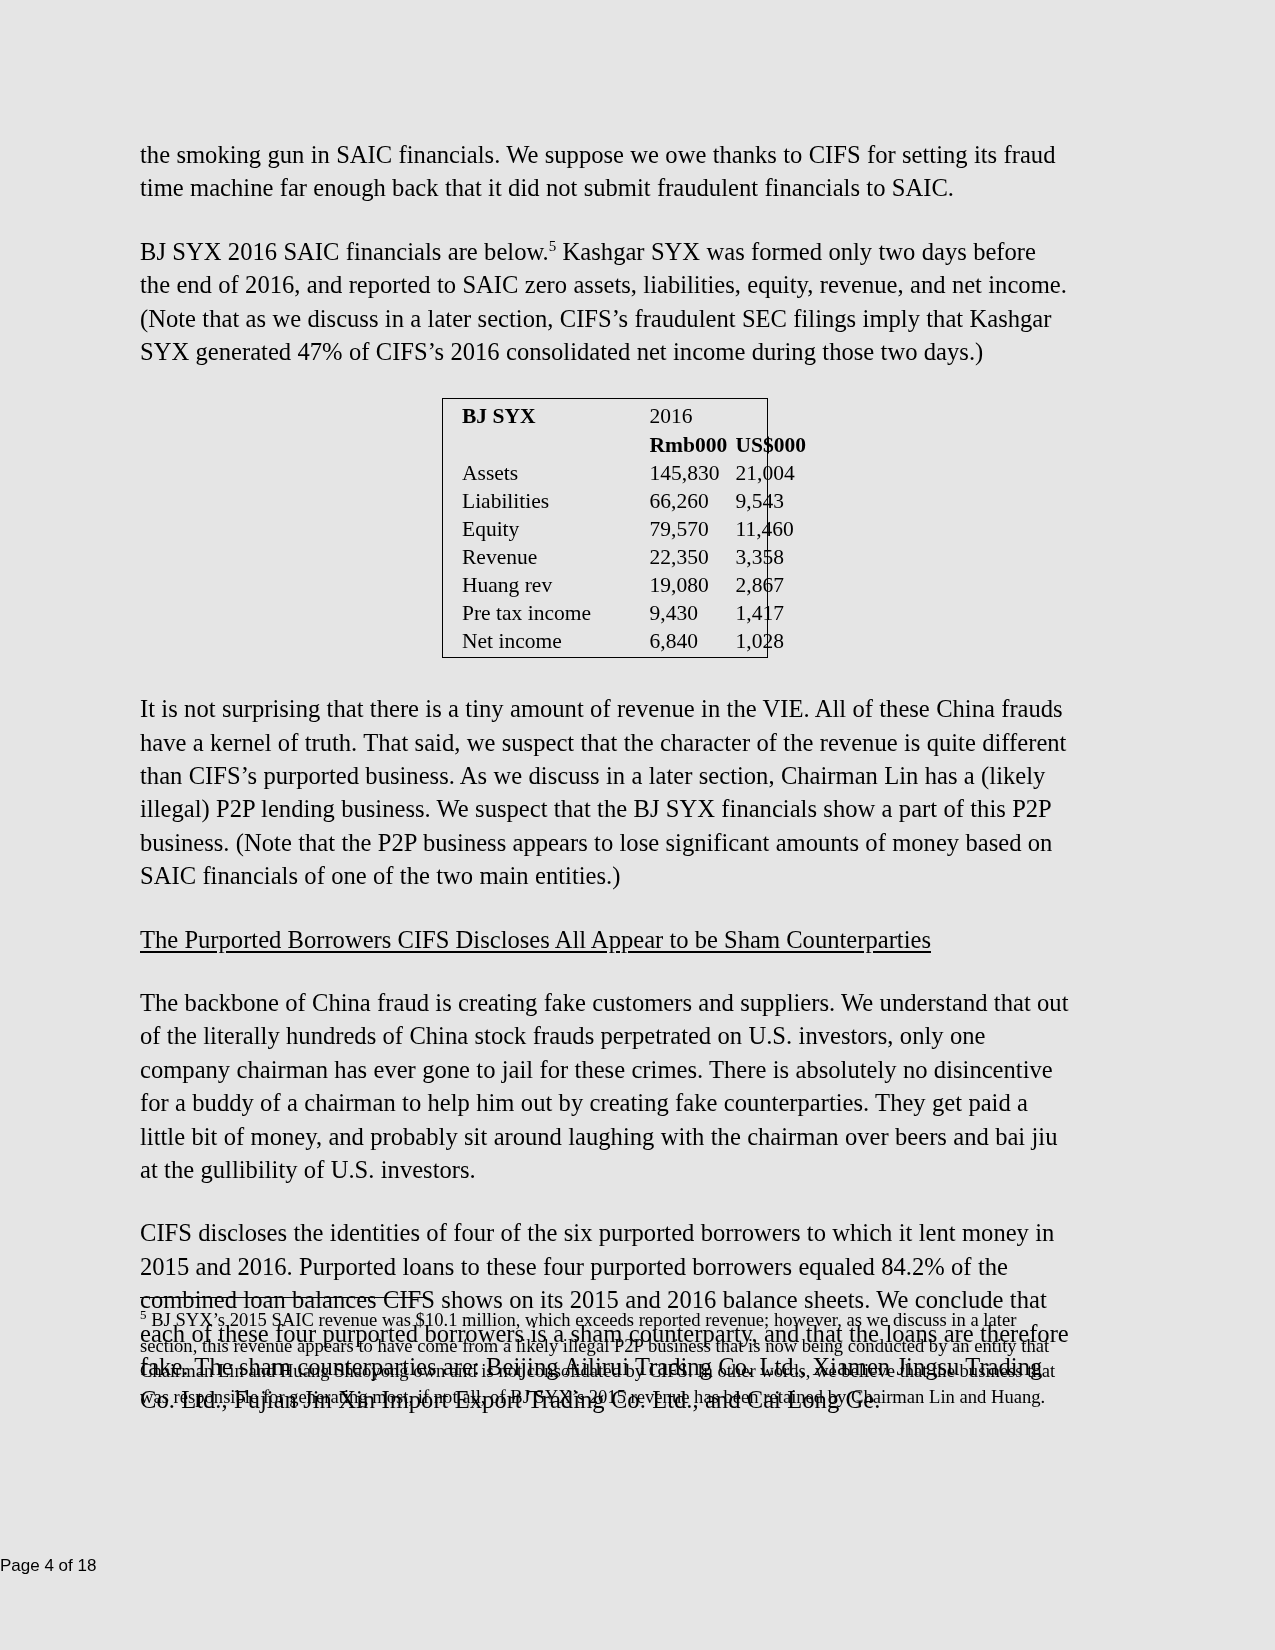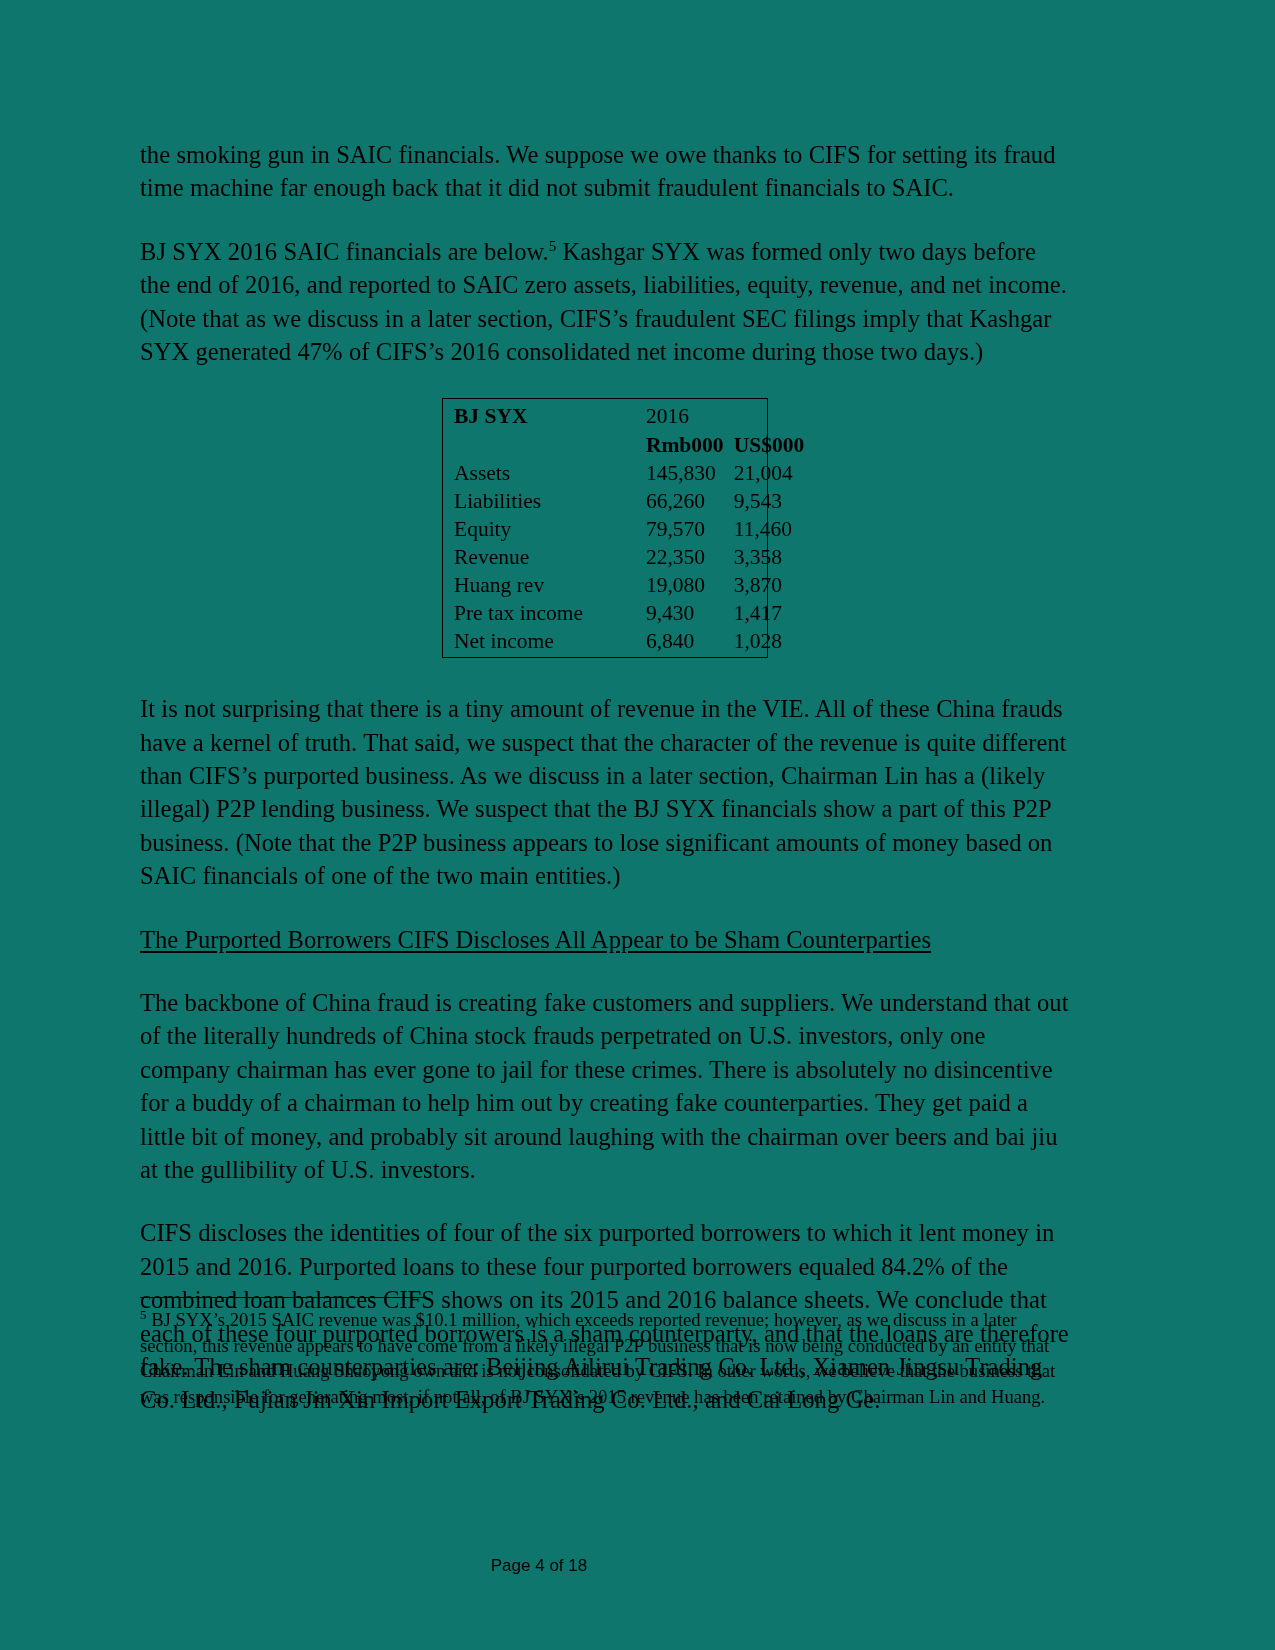--- a/index.html
+++ b/index.html
@@ -8,21 +8,21 @@
     background: #ffffff;
   }
   body {
     font-family: "Liberation Serif", "DejaVu Serif", serif;
     color: #000000;
   }
   .page {
     position: relative;
     width: 1275px;
     height: 1650px;
-    background: #0f766e;
+    background: #e5e5e5;
     overflow: hidden;
     box-sizing: border-box;
   }
   .content {
     position: absolute;
     left: 140px;
     top: 138px;
     width: 930px;
   }
   p.body-par {
@@ -58,21 +58,21 @@
     font-size: 21.5px;
     line-height: 1.12;
     width: 326px;
     table-layout: fixed;
   }
   table.fin-table td {
     padding: 2px 0;
     white-space: nowrap;
   }
   table.fin-table td.lbl {
-    padding-left: 11px;
+    padding-left: 19px;
     width: 150px;
     text-align: left;
     margin-left: 35px;
   }
   table.fin-table td.c1 {
     width: 96px;
     text-align: left;
   }
   table.fin-table td.c2 {
     width: 80px;
@@ -117,21 +117,21 @@
     font-size: 13px;
     vertical-align: super;
     line-height: 0;
   }
   
   .page-footer {
     position: absolute;
     left: 0;
     top: 1556px;
     width: 1275px;
-    text-align: center;
+    text-align: left;
     padding-right: 197px;
     box-sizing: border-box;
     font-family: "Liberation Sans", "DejaVu Sans", sans-serif;
     font-size: 17px;
     color: #000;
   }
 </style>
 </head>
 <body>
 
@@ -171,21 +171,21 @@
             <td class="c2">11,460</td>
           </tr>
           <tr>
             <td class="lbl">Revenue</td>
             <td class="c1">22,350</td>
             <td class="c2">3,358</td>
           </tr>
           <tr>
             <td class="lbl">Huang rev</td>
             <td class="c1">19,080</td>
-            <td class="c2">3,870</td>
+            <td class="c2">2,867</td>
           </tr>
           <tr>
             <td class="lbl">Pre tax income</td>
             <td class="c1">9,430</td>
             <td class="c2">1,417</td>
           </tr>
           <tr class="last-row">
             <td class="lbl">Net income</td>
             <td class="c1">6,840</td>
             <td class="c2">1,028</td>

